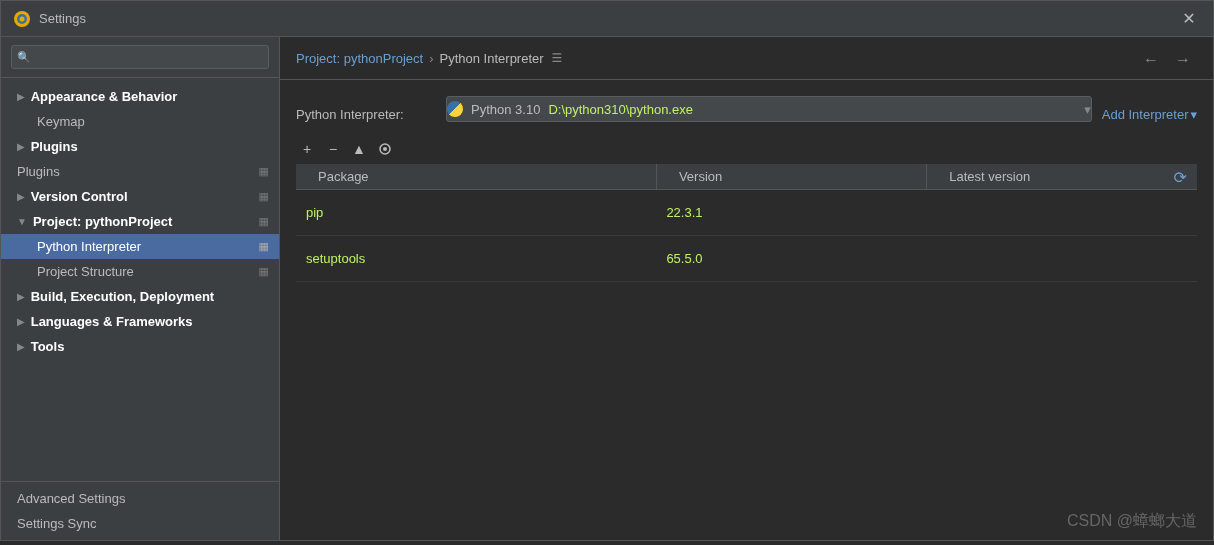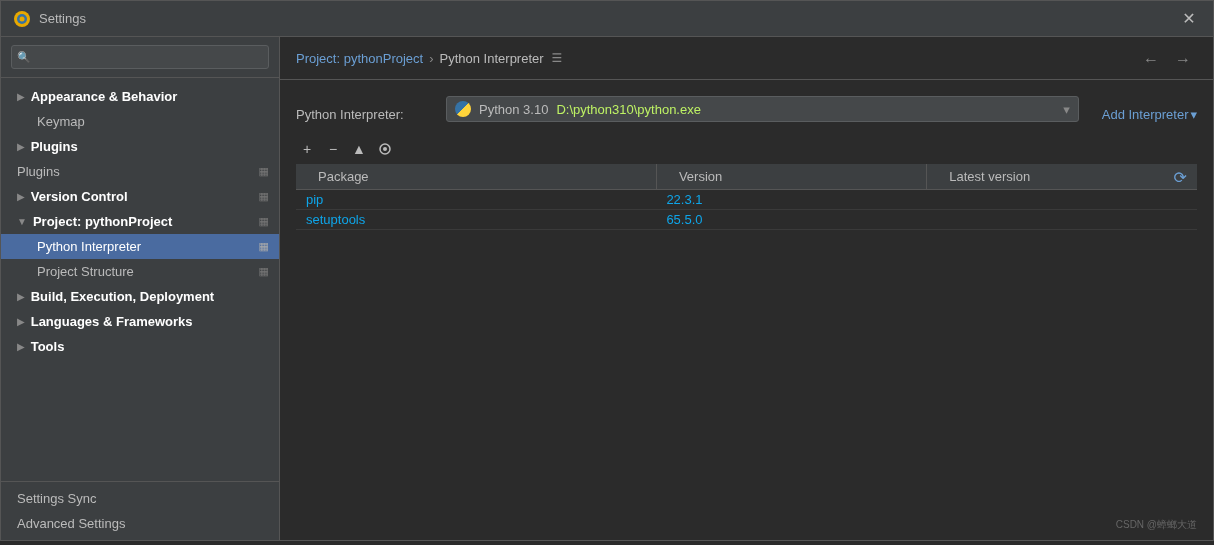--- a/index.html
+++ b/index.html
@@ -220,21 +220,21 @@
       font-size: 13px;
       flex-shrink: 0;
       width: 140px;
     }
 
     .interpreter-select {
       flex: 1;
       background: #45484a;
       border: 1px solid #5a5d5f;
       border-radius: 3px;
-      padding: 4px 8px;
+      padding: 4px 0;
       color: #bbb;
       font-size: 13px;
       display: flex;
       align-items: center;
       cursor: pointer;
       position: relative;
     }
 
     .interpreter-select-inner {
       display: flex;
@@ -268,21 +268,20 @@
 
     .add-interpreter-btn {
       color: #6b9fd4;
       font-size: 13px;
       cursor: pointer;
       display: flex;
       align-items: center;
       gap: 2px;
       white-space: nowrap;
       flex-shrink: 0;
-      margin-left: 13px;
     }
 
     
     .package-toolbar {
       display: flex;
       align-items: center;
       gap: 4px;
       margin-bottom: 4px;
     }
 
@@ -314,42 +313,42 @@
       font-weight: normal;
       border-bottom: 1px solid #555;
       border-right: 1px solid #555;
     }
 
     .package-table th:last-child {
       border-right: none;
     }
 
     .package-table td {
-      padding: 2px 10px;
-      color: #0ea5e9;
+      padding: 15px 10px;
+      color: #bef264;
       border-bottom: 1px solid #3a3a3a;
     }
 
     @keyframes spin {
       from { transform: rotate(0deg); }
       to { transform: rotate(360deg); }
     }
 
     
     .sidebar-bottom {
       border-top: 1px solid #555;
       padding: 4px 0;
     }
 
     .watermark {
       position: absolute;
       bottom: 8px;
       right: 16px;
       color: #666;
-      font-size: 10px;
+      font-size: 16px;
     }
 
     .right-panel-wrapper {
       position: relative;
       flex: 1;
       display: flex;
       flex-direction: column;
     }
   </style>
 </head>
@@ -433,24 +432,24 @@
         </div>
 
         <div class="nav-item">
           <span class="chevron">▶</span>
           <span class="nav-section-label">Tools</span>
         </div>
       </div>
 
       <div class="sidebar-bottom">
         <div class="nav-item">
+          <span>Advanced Settings</span>
+        </div>
+        <div class="nav-item">
           <span>Settings Sync</span>
-        </div>
-        <div class="nav-item">
-          <span>Advanced Settings</span>
         </div>
       </div>
     </div>
 
     <div class="right-panel-wrapper">
       <div class="right-panel">
 
         <div class="breadcrumb-bar">
           <span class="breadcrumb-item">Project: pythonProject</span>
           <span class="breadcrumb-separator">›</span>

